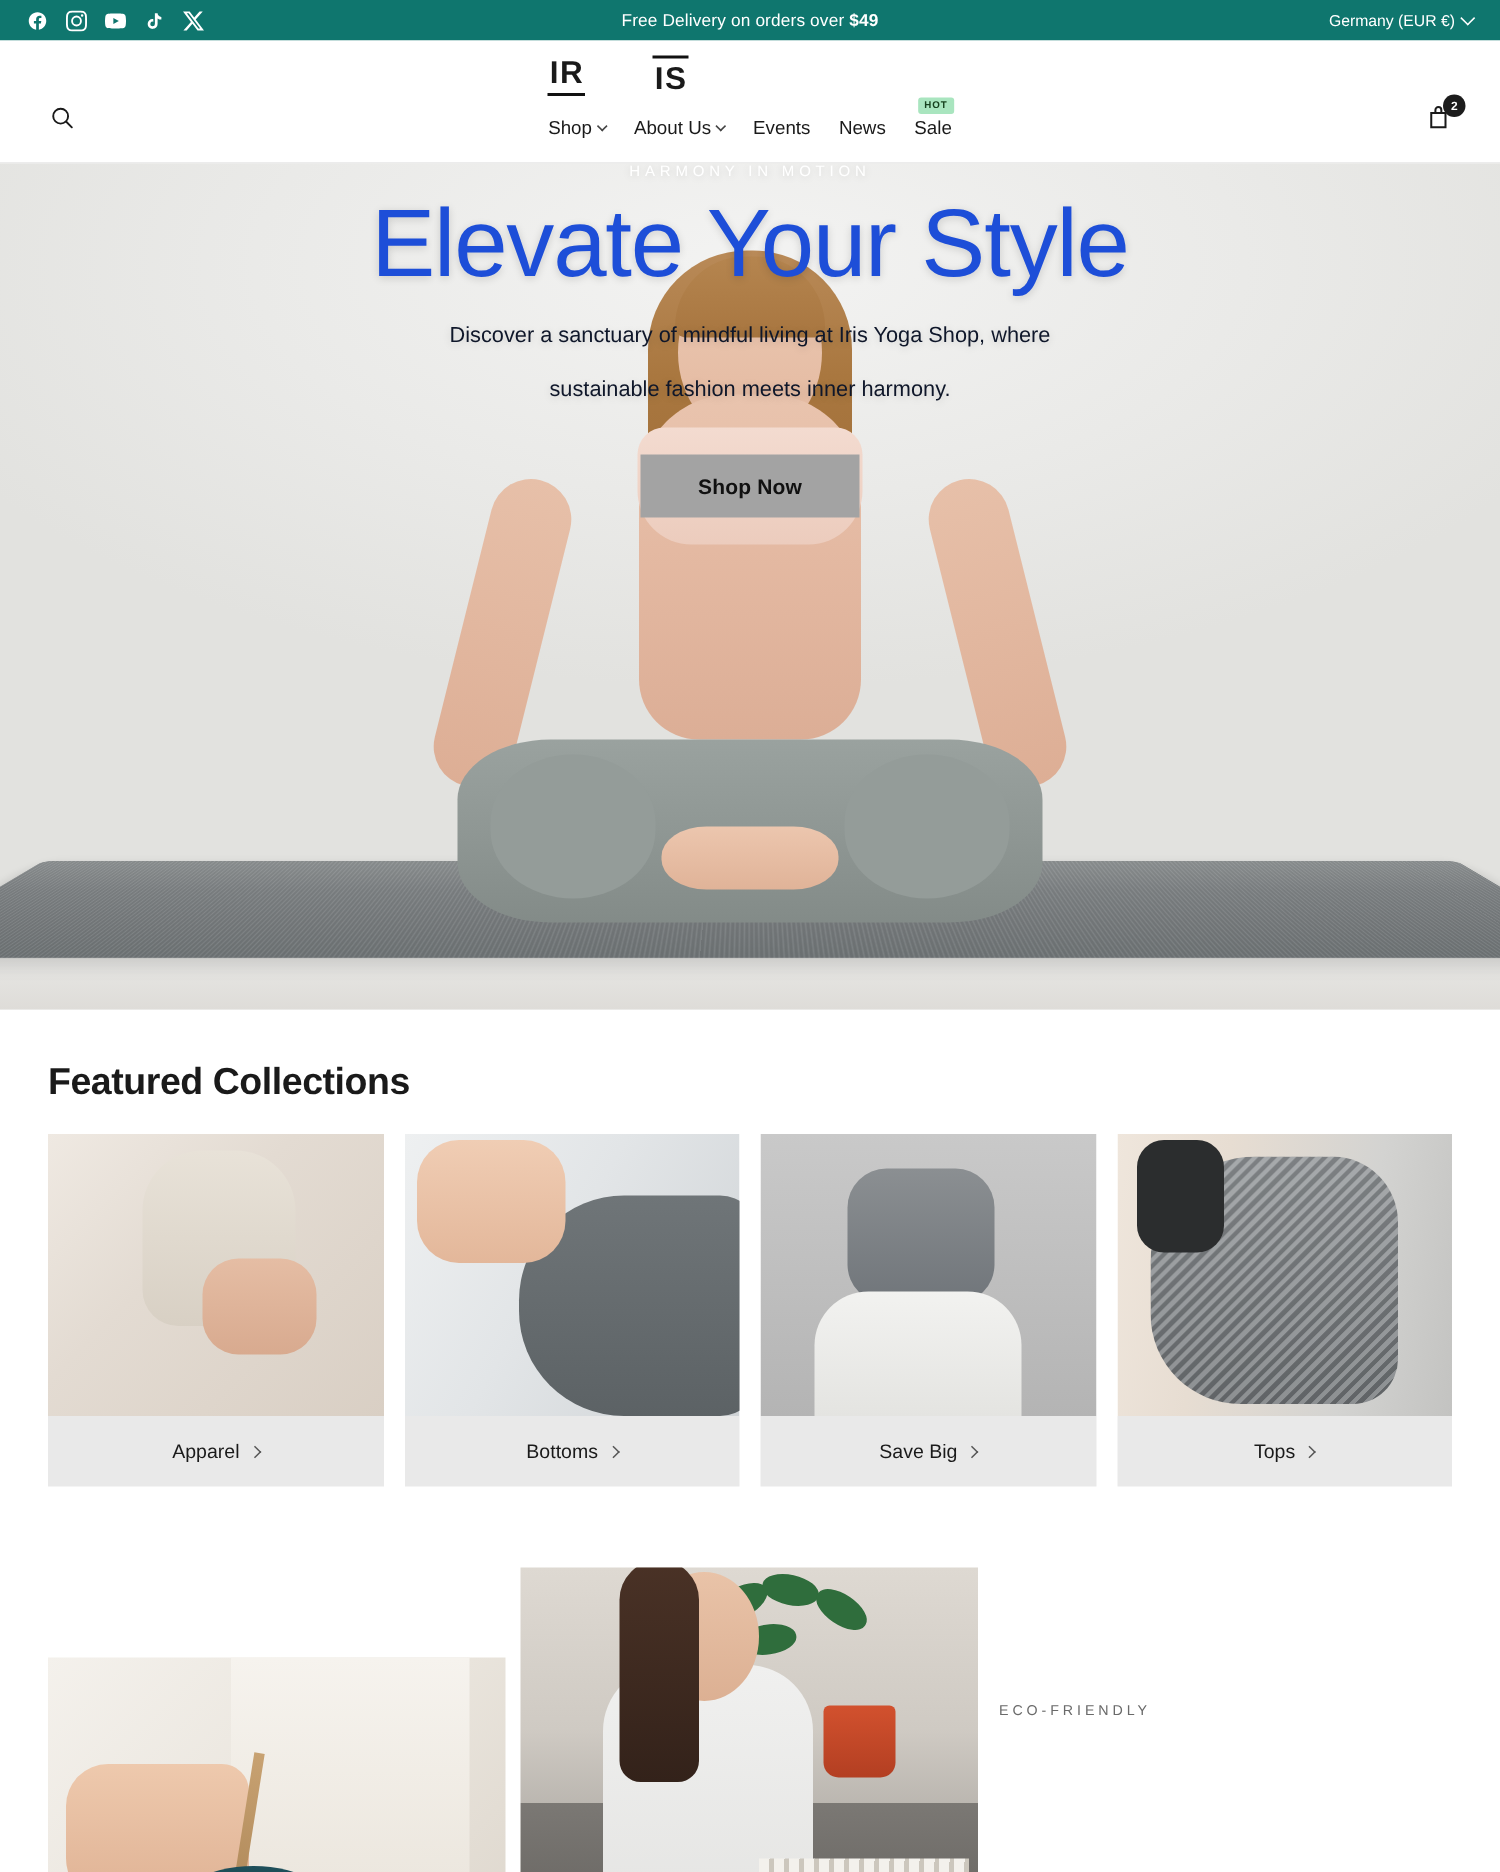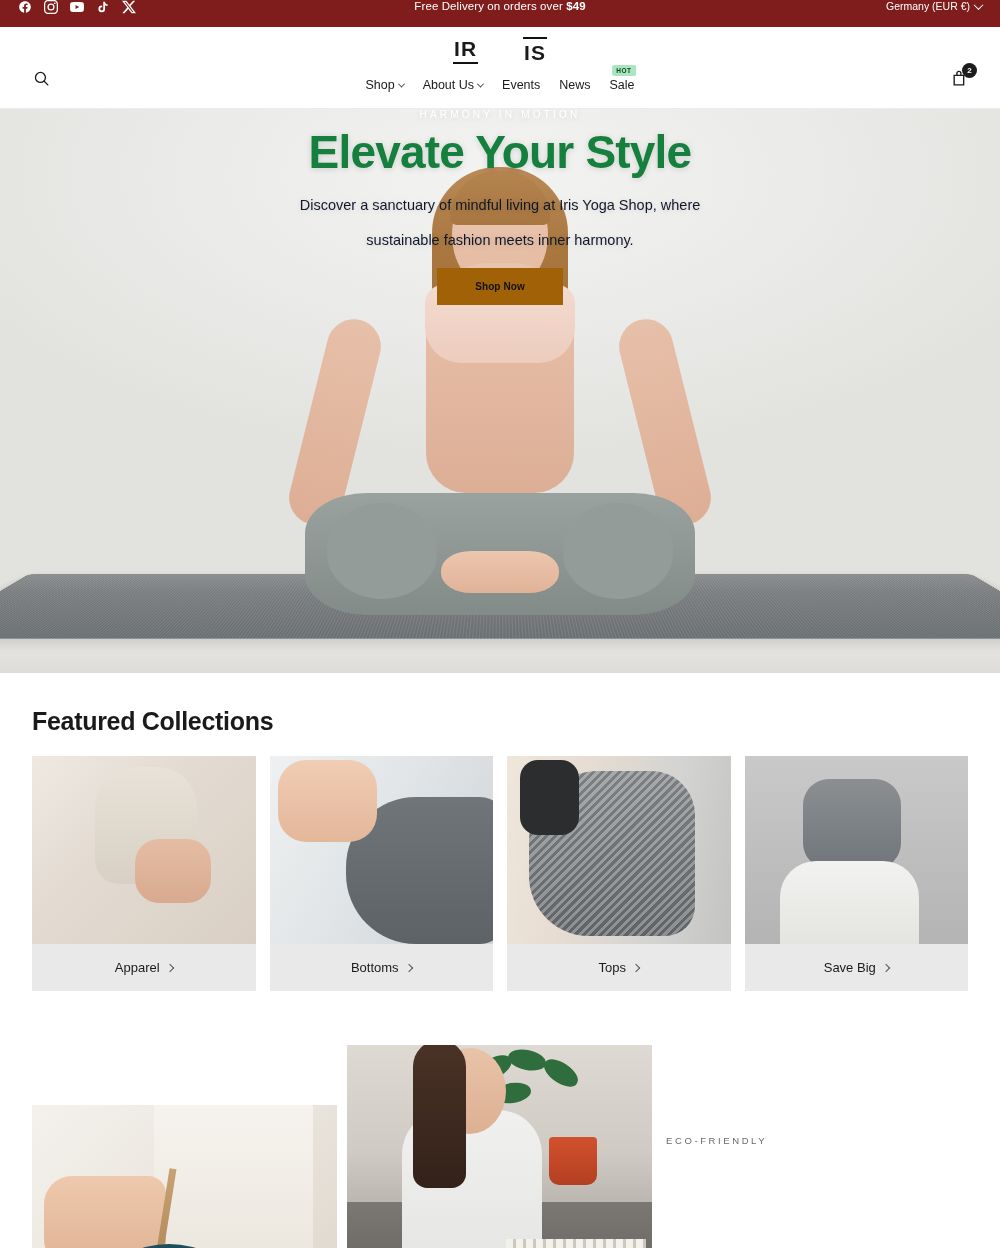--- a/index.html
+++ b/index.html
@@ -5,22 +5,22 @@
   * { margin:0; padding:0; box-sizing:border-box; }
   html,body { width:1000px; height:1248px; overflow:hidden; background:#fff; }
   body {
     font-family:"Liberation Sans", sans-serif;
     color:#1a1a1a;
     -webkit-font-smoothing:antialiased;
   }
 
   
   .announce{
-    height:27px; background:#7f1d1d; color:#fff;
-    display:flex; align-items:flex-start; position:relative;
+    height:27px; background:#0f766e; color:#fff;
+    display:flex; align-items:center; position:relative;
     padding:0 18px; font-size:11px;
   }
   .social{ display:flex; align-items:center; gap:12px; }
   .social .ic{ width:14px; height:14px; display:block; fill:#fff; cursor:pointer; }
   .announce-msg{
     position:absolute; left:0; right:0; text-align:center;
     font-size:11.5px; letter-spacing:.1px; pointer-events:none;
   }
   .announce-msg b{ font-weight:700; }
   .locale{
@@ -36,21 +36,21 @@
     border-bottom:1px solid #ececec;
     display:flex; align-items:flex-start;
   }
   .search-btn{ position:absolute; left:33px; top:43px; cursor:pointer; }
   .cart-btn{ position:absolute; right:30px; top:42px; cursor:pointer; }
   .cart-badge{
     position:absolute; top:-6px; right:-7px; width:15px; height:15px; border-radius:50%;
     background:#1c1c1c; color:#fff; font-size:8px; font-weight:700;
     display:flex; align-items:center; justify-content:center;
   }
-  .brand-wrap{ margin:0 auto; padding-top:11px; display:flex; flex-direction:column; align-items:center; }
+  .brand-wrap{ margin:0 auto; padding-top:11px; display:flex; flex-direction:column; }
   .logo{ display:flex; align-items:center; gap:3px; cursor:pointer; }
   .logo .ir{
     font-size:21px; font-weight:700; letter-spacing:1px; line-height:1;
     border-bottom:2.4px solid #111; padding:0 1px 3px 1px;
   }
   .logo .is{
     font-size:21px; font-weight:700; letter-spacing:1px; line-height:1;
     border-top:2.4px solid #111; padding:3px 1px 0 1px; margin-top:-3px;margin-left:42px;
   }
   nav.mainnav{ display:flex; align-items:flex-end; gap:19px; margin-top:14px; }
@@ -147,29 +147,29 @@
 
   .hero-overlay{
     position:absolute; inset:0; display:flex; flex-direction:column;
     align-items:center; justify-content:flex-start; 
     text-shadow:0 1px 6px rgba(0,0,0,.15);
   }
   .eyebrow{
     color:#fff; font-size:10px; letter-spacing:3.2px; font-weight:500; margin-bottom:8px;
   }
   .hero-title{
-    color:#15803d; font-size:46px; font-weight:700; letter-spacing:-.8px; line-height:1.08;
+    color:#1d4ed8; font-size:64px; font-weight:400; letter-spacing:-.8px; line-height:1.08;
   }
   .hero-sub{
     color:#0f172a; font-size:14.5px; line-height:2.45; text-align:center;
     max-width:470px; margin-top:10px; font-weight:400;
   }
   .shop-now{
-    margin-top:9px; background:#a16207; color:#111; border:none;
-    padding:13px 38px; font-size:10px; font-weight:700;
+    margin-top:25px; background:#a3a3a3; color:#111; border:none;
+    padding:13px 38px; font-size:14px; font-weight:700;
     font-family:inherit; cursor:pointer; letter-spacing:.1px;
   }
 
   
   .section{ padding:0 32px; }
   .sec-title{ font-size:25px; font-weight:700; letter-spacing:-.3px; margin:34px 0 20px 0; }
   .coll-grid{ display:grid; grid-template-columns:repeat(4,1fr); gap:14px;text-align:right; }
   .coll-card{ cursor:pointer; }
   .coll-img{ height:188px; position:relative; overflow:hidden; }
   .coll-label{
@@ -377,34 +377,34 @@
           <div class="ph ph-bottoms"></div>
         </div>
       <div class="coll-label">
         <span>Bottoms</span>
         <i class="arr"></i>
       </div>
     </div>
 
     <div class="coll-card">
       <div class="coll-img">
+          <div class="ph ph-savebig"></div>
+        </div>
+      <div class="coll-label">
+        <span>Save Big</span>
+        <i class="arr"></i>
+      </div>
+    </div>
+
+    <div class="coll-card">
+      <div class="coll-img">
           <div class="ph ph-tops"></div>
         </div>
       <div class="coll-label">
         <span>Tops</span>
-        <i class="arr"></i>
-      </div>
-    </div>
-
-    <div class="coll-card">
-      <div class="coll-img">
-          <div class="ph ph-savebig"></div>
-        </div>
-      <div class="coll-label">
-        <span>Save Big</span>
         <i class="arr"></i>
       </div>
     </div>
   </div>
 </section>
 
 <section class="story">
   <div class="story-img-a">
     <div class="bowl-hand"></div>
     <div class="stick"></div>

